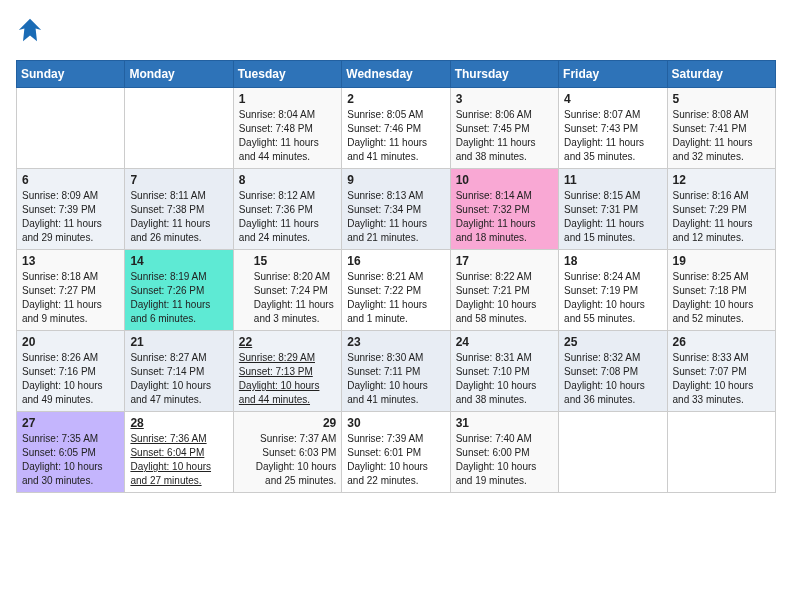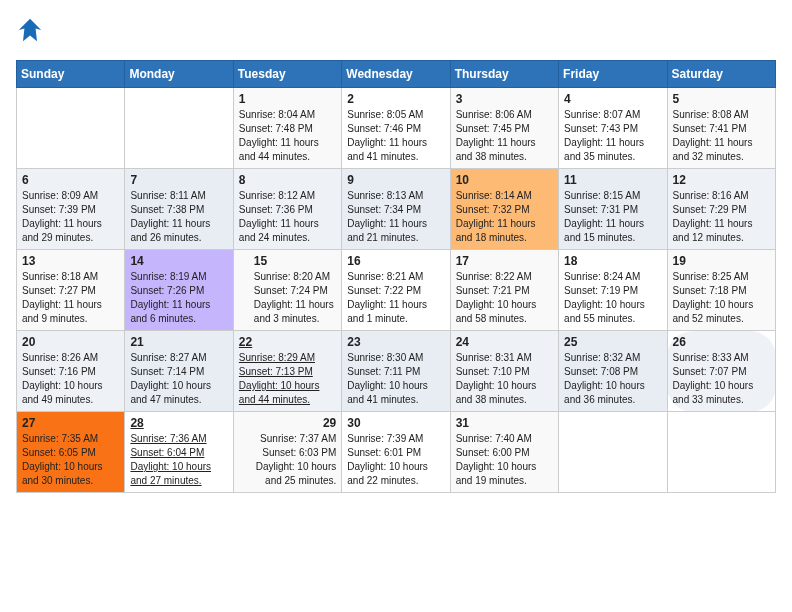--- a/index.html
+++ b/index.html
@@ -167,39 +167,39 @@
           <div class="day-info">Sunrise: 8:11 AM<br>Sunset: 7:38 PM<br>Daylight: 11 hours and 26 minutes.</div>
         </td>
         <td style="background: rgb(238, 242, 247);">
           <span class="day-number">8</span>
           <div class="day-info">Sunrise: 8:12 AM<br>Sunset: 7:36 PM<br>Daylight: 11 hours and 24 minutes.</div>
         </td>
         <td style="background: rgb(232, 237, 244);">
           <span class="day-number">9</span>
           <div class="day-info">Sunrise: 8:13 AM<br>Sunset: 7:34 PM<br>Daylight: 11 hours and 21 minutes.</div>
         </td>
-        <td style="background: #fdba74; margin-left: 40px;">
+        <td style="background: #f9a8d4; margin-left: 40px;">
           <span class="day-number">10</span>
           <div class="day-info">Sunrise: 8:14 AM<br>Sunset: 7:32 PM<br>Daylight: 11 hours and 18 minutes.</div>
         </td>
         <td style="background: rgb(232, 237, 244);">
           <span class="day-number">11</span>
           <div class="day-info">Sunrise: 8:15 AM<br>Sunset: 7:31 PM<br>Daylight: 11 hours and 15 minutes.</div>
         </td>
         <td style="background: rgb(238, 242, 247);">
           <span class="day-number">12</span>
           <div class="day-info">Sunrise: 8:16 AM<br>Sunset: 7:29 PM<br>Daylight: 11 hours and 12 minutes.</div>
         </td>
       </tr>
       <tr>
         <td style="background: rgb(249, 249, 249);">
           <span class="day-number">13</span>
           <div class="day-info">Sunrise: 8:18 AM<br>Sunset: 7:27 PM<br>Daylight: 11 hours and 9 minutes.</div>
         </td>
-        <td style="background: #c4b5fd;">
+        <td style="background: #5eead4;">
           <span class="day-number">14</span>
           <div class="day-info">Sunrise: 8:19 AM<br>Sunset: 7:26 PM<br>Daylight: 11 hours and 6 minutes.</div>
         </td>
         <td style="background: rgb(249, 249, 249); padding-left: 20px;">
           <span class="day-number">15</span>
           <div class="day-info">Sunrise: 8:20 AM<br>Sunset: 7:24 PM<br>Daylight: 11 hours and 3 minutes.</div>
         </td>
         <td style="background: rgb(255, 255, 255);">
           <span class="day-number">16</span>
           <div class="day-info">Sunrise: 8:21 AM<br>Sunset: 7:22 PM<br>Daylight: 11 hours and 1 minute.</div>
@@ -235,27 +235,27 @@
           <div class="day-info">Sunrise: 8:30 AM<br>Sunset: 7:11 PM<br>Daylight: 10 hours and 41 minutes.</div>
         </td>
         <td style="background: rgb(238, 242, 247);">
           <span class="day-number">24</span>
           <div class="day-info">Sunrise: 8:31 AM<br>Sunset: 7:10 PM<br>Daylight: 10 hours and 38 minutes.</div>
         </td>
         <td style="background: rgb(232, 237, 244);">
           <span class="day-number">25</span>
           <div class="day-info">Sunrise: 8:32 AM<br>Sunset: 7:08 PM<br>Daylight: 10 hours and 36 minutes.</div>
         </td>
-        <td style="background: rgb(238, 242, 247); border-radius: 26px;">
+        <td style="background: rgb(238, 242, 247);">
           <span class="day-number">26</span>
           <div class="day-info">Sunrise: 8:33 AM<br>Sunset: 7:07 PM<br>Daylight: 10 hours and 33 minutes.</div>
         </td>
       </tr>
       <tr>
-        <td style="background: #f97316;">
+        <td style="background: #c4b5fd;">
           <span class="day-number">27</span>
           <div class="day-info">Sunrise: 7:35 AM<br>Sunset: 6:05 PM<br>Daylight: 10 hours and 30 minutes.</div>
         </td>
         <td style="background: rgb(255, 255, 255); text-decoration: underline;">
           <span class="day-number">28</span>
           <div class="day-info">Sunrise: 7:36 AM<br>Sunset: 6:04 PM<br>Daylight: 10 hours and 27 minutes.</div>
         </td>
         <td style="background: rgb(249, 249, 249); text-align: right;">
           <span class="day-number">29</span>
           <div class="day-info">Sunrise: 7:37 AM<br>Sunset: 6:03 PM<br>Daylight: 10 hours and 25 minutes.</div>

